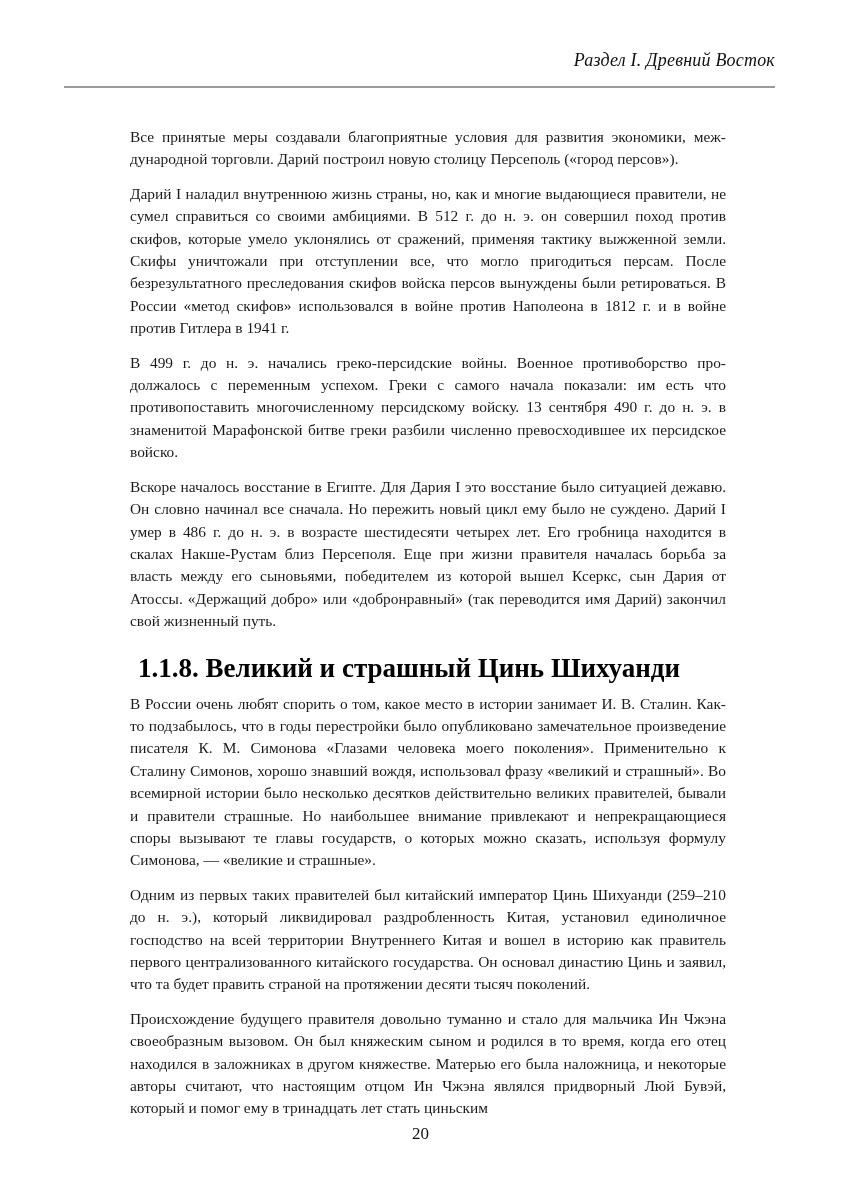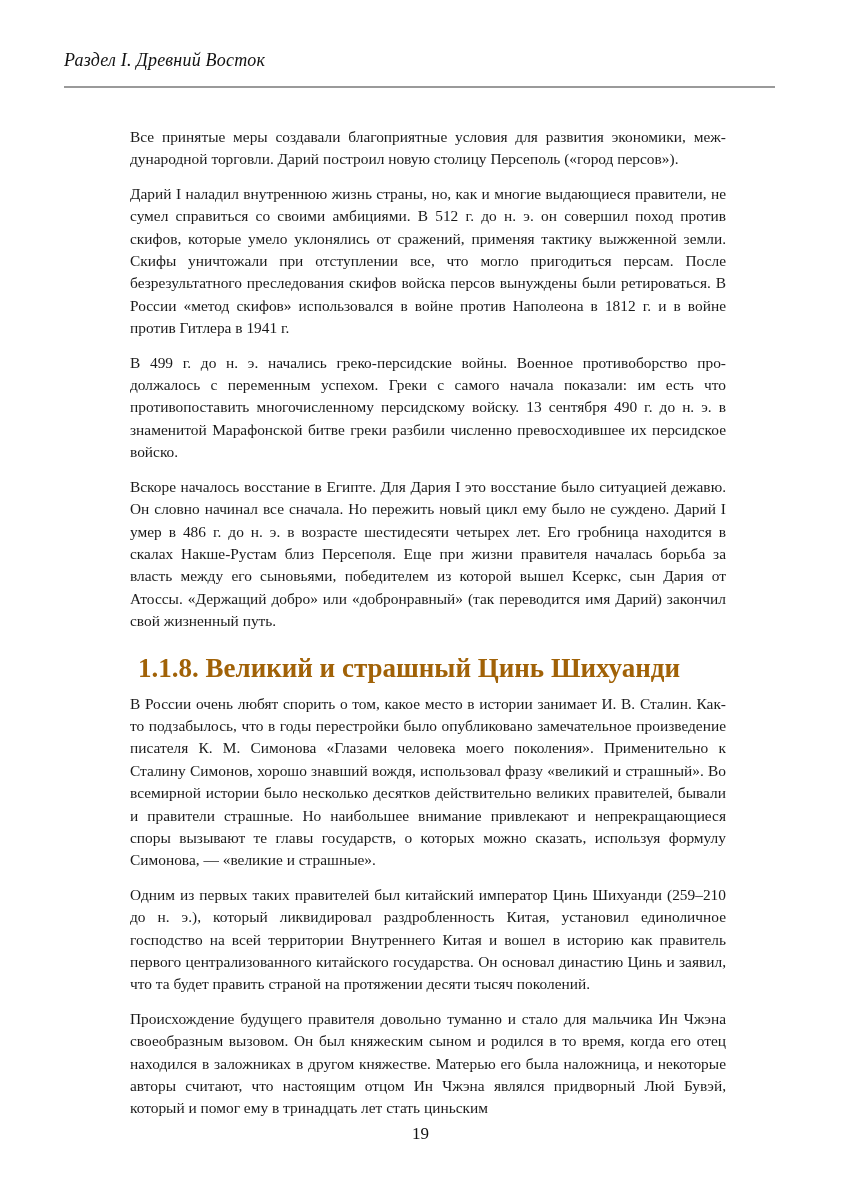--- a/index.html
+++ b/index.html
@@ -1,21 +1,21 @@
 <!DOCTYPE html>
 <html><head>
 <meta charset="utf-8">
 <style>
   html, body { margin: 0; padding: 0; background: #ffffff; }
   body { width: 841px; height: 1200px; position: relative; overflow: hidden; font-family: "Liberation Serif", "DejaVu Serif", serif; color: #1a1a1a; }
-  .running-head { position: absolute; left: 64px; top: 50px; width: 711px; text-align: left; font-style: italic; font-size: 18px; letter-spacing: 0.2px; color: #111; }
+  .running-head { position: absolute; left: 64px; top: 50px; width: 711px; text-align: right; font-style: italic; font-size: 18px; letter-spacing: 0.2px; color: #111; }
   .head-rule { position: absolute; left: 64px; top: 86px; width: 711px; height: 2px; background: #9a9a9a; }
   .content { position: absolute; left: 130px; top: 118px; width: 596px; }
   p.body { margin: 8px 0 12px 0; font-size: 15.4px; line-height: 22.4px; text-align: justify; hyphens: manual; }
-  h2.section-title { margin: 18px 0 6px 0; padding-left: 8px; font-size: 27px; font-weight: bold; line-height: 34px; color: #a16207; }
+  h2.section-title { margin: 18px 0 6px 0; padding-left: 8px; font-size: 27px; font-weight: bold; line-height: 34px; color: #000000; }
   .page-number { position: absolute; left: 0; width: 841px; top: 1124px; text-align: center; font-size: 17px; color: #111; }
 </style>
 </head>
 <body>
 
 <div class="running-head">Раздел I. Древний Восток</div>
 <div class="head-rule"></div>
 
 <div class="content">
   <p class="body">Все принятые меры создавали благоприятные условия для развития экономики, меж­дународной торговли. Дарий построил новую столицу Персеполь («город персов»).</p>
@@ -23,13 +23,13 @@
   <p class="body">В 499 г. до н. э. начались греко-персидские войны. Военное противоборство про­должалось с переменным успехом. Греки с самого начала показали: им есть что противопоставить многочисленному персидскому войску. 13 сентября 490 г. до н. э. в знаменитой Марафонской битве греки разбили численно превосходившее их персидское войско.</p>
   <p class="body">Вскоре началось восстание в Египте. Для Дария I это восстание было ситуацией дежавю. Он словно начинал все сначала. Но пережить новый цикл ему было не суждено. Дарий I умер в 486 г. до н. э. в возрасте шестидесяти четырех лет. Его гробница находится в скалах Накше-Рустам близ Персеполя. Еще при жизни пра­вителя началась борьба за власть между его сыновьями, победителем из которой вышел Ксеркс, сын Дария от Атоссы. «Держащий добро» или «добронравный» (так переводится имя Дарий) закончил свой жизненный путь.</p>
 
   <h2 class="section-title">1.1.8. Великий и страшный Цинь Шихуанди</h2>
 
   <p class="body">В России очень любят спорить о том, какое место в истории занимает И. В. Сталин. Как-то подзабылось, что в годы перестройки было опубликовано замечательное произведение писателя К. М. Симонова «Глазами человека моего поколения». Применительно к Сталину Симонов, хорошо знавший вождя, использовал фразу «великий и страшный». Во всемирной истории было несколько десятков дей­ствительно великих правителей, бывали и правители страшные. Но наибольшее внимание привлекают и непрекращающиеся споры вызывают те главы государств, о которых можно сказать, используя формулу Симонова, — «великие и страшные».</p>
   <p class="body">Одним из первых таких правителей был китайский император Цинь Шихуанди (259–210 до н. э.), который ликвидировал раздробленность Китая, установил еди­ноличное господство на всей территории Внутреннего Китая и вошел в историю как правитель первого централизованного китайского государства. Он основал династию Цинь и заявил, что та будет править страной на протяжении десяти тысяч поколений.</p>
   <p class="body">Происхождение будущего правителя довольно туманно и стало для мальчика Ин Чжэна своеобразным вызовом. Он был княжеским сыном и родился в то время, когда его отец находился в заложниках в другом княжестве. Матерью его была на­ложница, и некоторые авторы считают, что настоящим отцом Ин Чжэна являлся придворный Люй Бувэй, который и помог ему в тринадцать лет стать циньским</p>
 </div>
 
-<div class="page-number">19</div>
+<div class="page-number">20</div>
 
 </body></html>

